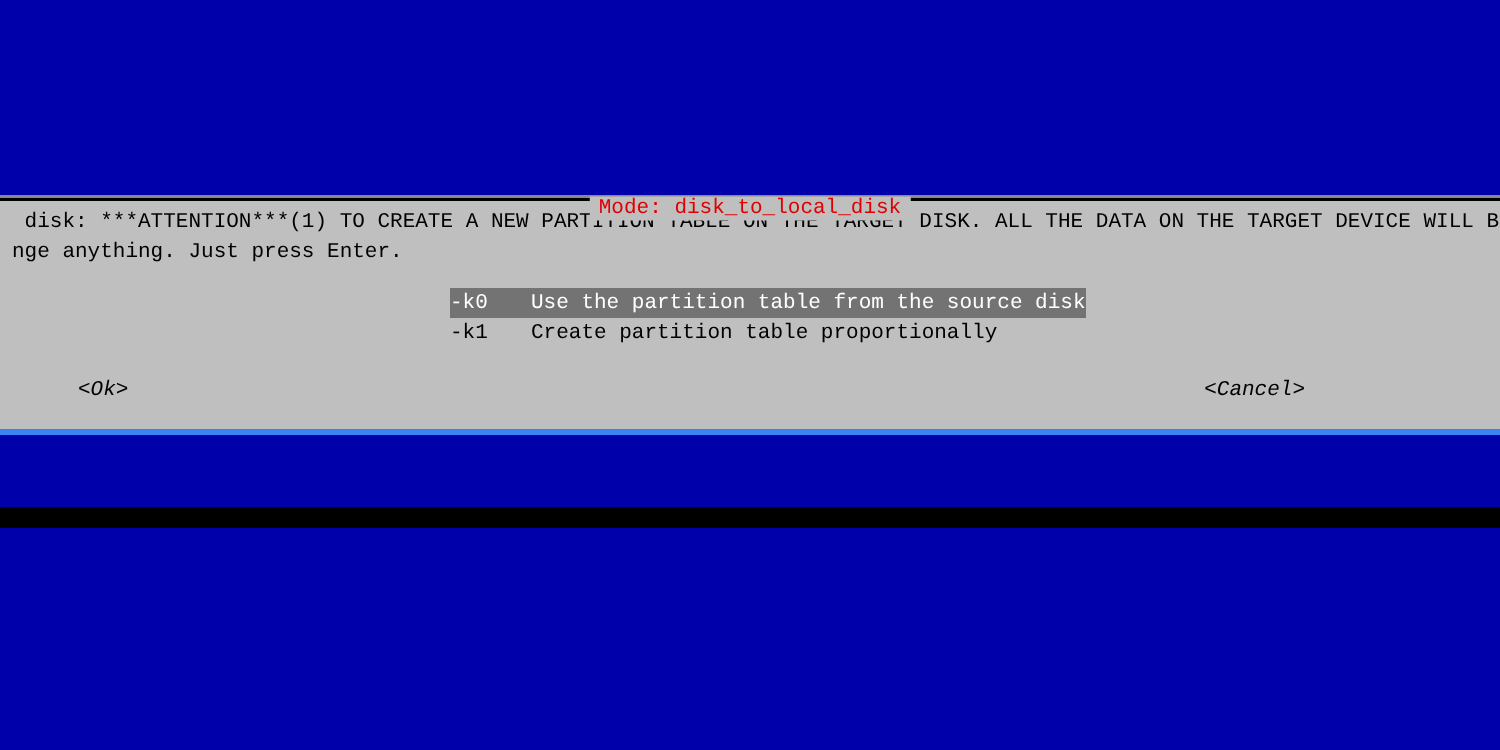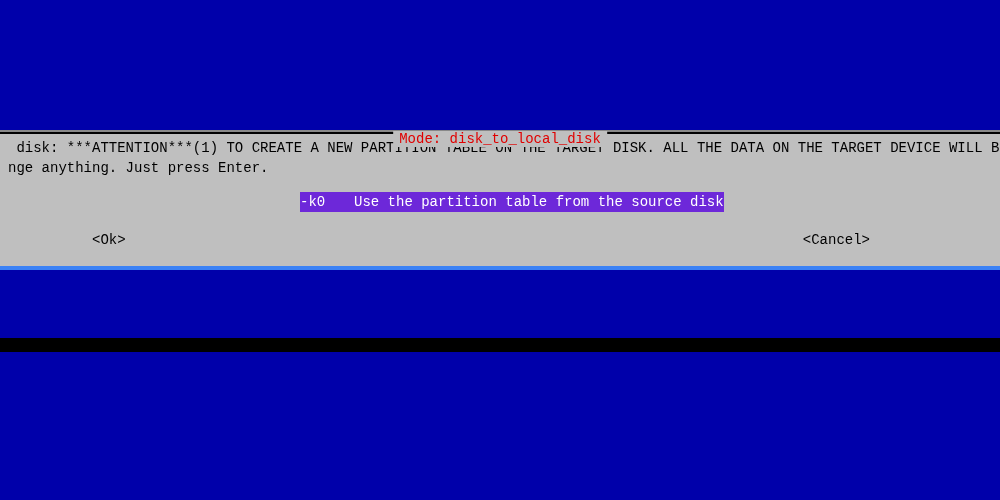--- a/index.html
+++ b/index.html
@@ -54,31 +54,32 @@
     .options {
       margin-top: 14px;
       margin-left: 300px;
     }
     .option {
       line-height: 20px;
       white-space: pre;
       display: inline-block;
     }
     .option.selected {
-      background: #6d28d9;
+      background: #737373;
       color: #fff;
     }
     .option-key {
       display: inline-block;
       width: 54px;
     }
     .buttons {
       display: flex;
       justify-content: space-between;
-      padding: 20px 130px 8px 92px;
+      padding: 20px 130px 8px 52px;
+      font-style: italic;
     }
     .btn {
       white-space: pre;
     }
     .shadow {
       position: absolute;
       top: 338px;
       left: 0;
       right: 0;
       height: 14px;
@@ -93,20 +94,23 @@
     <span class="title-wrap">Mode: disk_to_local_disk</span>
   </div>
   <div class="dialog-body">
     <div class="msg-line"> disk: ***ATTENTION***(1) TO CREATE A NEW PARTITION TABLE ON THE TARGET DISK. ALL THE DATA ON THE TARGET DEVICE WILL BE </div>
     <div class="msg-line">nge anything. Just press Enter.</div>
 
     <div class="options">
       <div>
         <span class="option selected"><span class="option-key">-k0</span><span>Use the partition table from the source disk</span></span>
       </div>
+      <div>
+        <span class="option"><span class="option-key">-k1</span><span>Create partition table proportionally</span></span>
+      </div>
     </div>
 
     <div class="buttons">
       <span class="btn">&lt;Ok&gt;</span>
       <span class="btn">&lt;Cancel&gt;</span>
     </div>
   </div>
 </div>
 <div class="shadow"></div>
 

